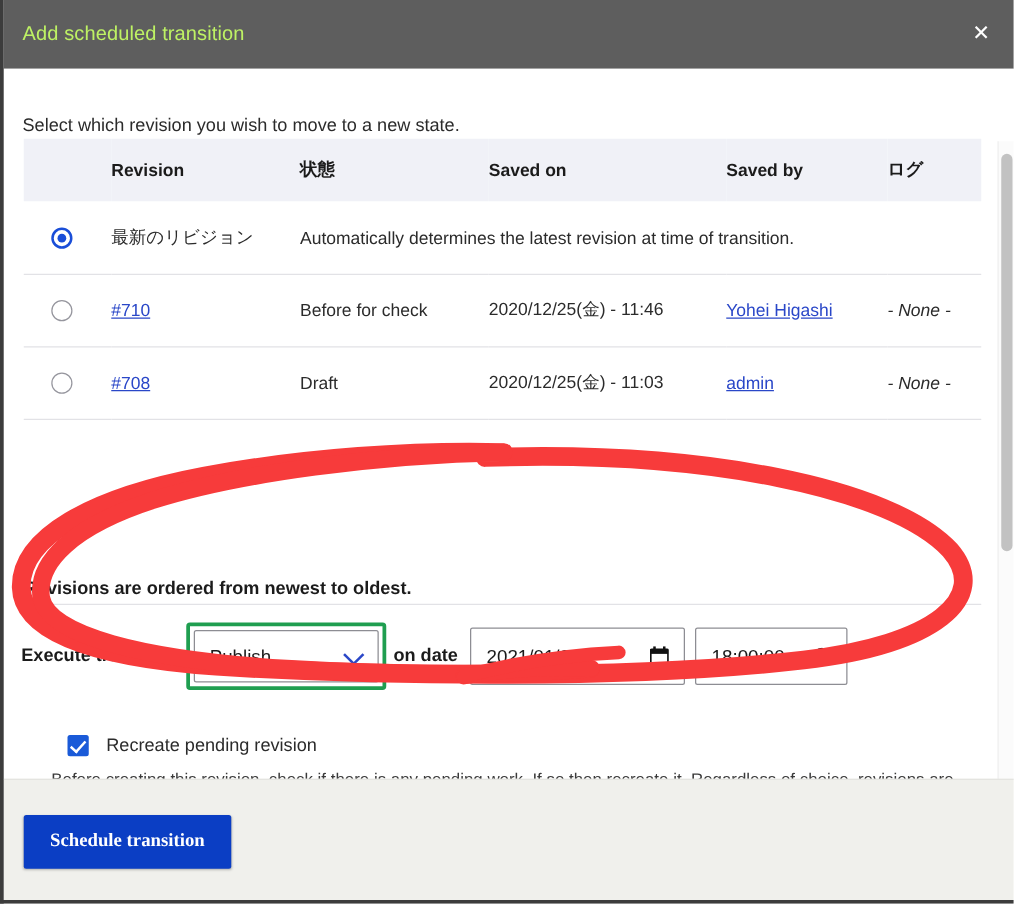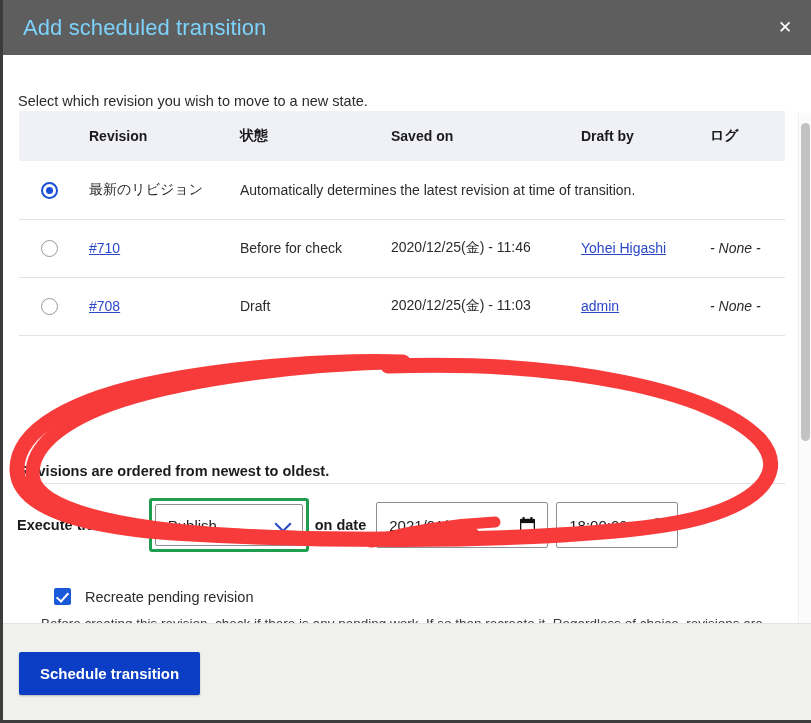--- a/index.html
+++ b/index.html
@@ -21,23 +21,23 @@
   }
 
   
   #titlebar {
     position: absolute; left: 0; top: 0;
     width: 811px; height: 55px;
     background: #5e5e5e;
     display: flex; align-items: center;
   }
   #dialog-title {
-    color: #7dd3fc;
-    font-size: 22px;
-    margin-left: 20px;
+    color: #bef264;
+    font-size: 16px;
+    margin-left: 15px;
     letter-spacing: .1px;
   }
   #close-btn {
     position: absolute; right: 12px; top: 10px;
     width: 34px; height: 34px;
     display: flex; align-items: center; justify-content: center;
     color: #ffffff; font-size: 17px; font-weight: bold;
     cursor: pointer;
   }
 
@@ -213,20 +213,21 @@
     position: absolute; left: 16px; top: 28px;
     height: 43px;
     padding: 0 21px;
     background: #0b3ec4;
     color: #ffffff;
     font-size: 15px; font-weight: bold;
     border: none; border-radius: 2px;
     display: flex; align-items: center;
     cursor: pointer;
     box-shadow: 0 1px 2px rgba(0,0,0,.25);
+    font-family: Liberation Serif, serif;
   }
 
   
   #scrollbar-track {
     position: absolute; right: 2px; top: 58px;
     width: 14px; height: 560px;
     background: #fbfbfb;
     border-left: 1px solid #f0f0f0;
   }
   #scrollbar-thumb {
@@ -266,21 +267,21 @@
         <col class="col-saved">
           <col class="col-by">
           <col class="col-log">
       </colgroup>
       <thead>
         <tr>
           <th></th>
           <th>Revision</th>
           <th>状態</th>
           <th>Saved on</th>
-          <th>Draft by</th>
+          <th>Saved by</th>
           <th>ログ</th>
         </tr>
       </thead>
       <tbody>
 
         <tr>
           <td class="radio-cell">
             <span class="radio checked"></span>
           </td>
           <td class="latest-jp">最新のリビジョン</td>

